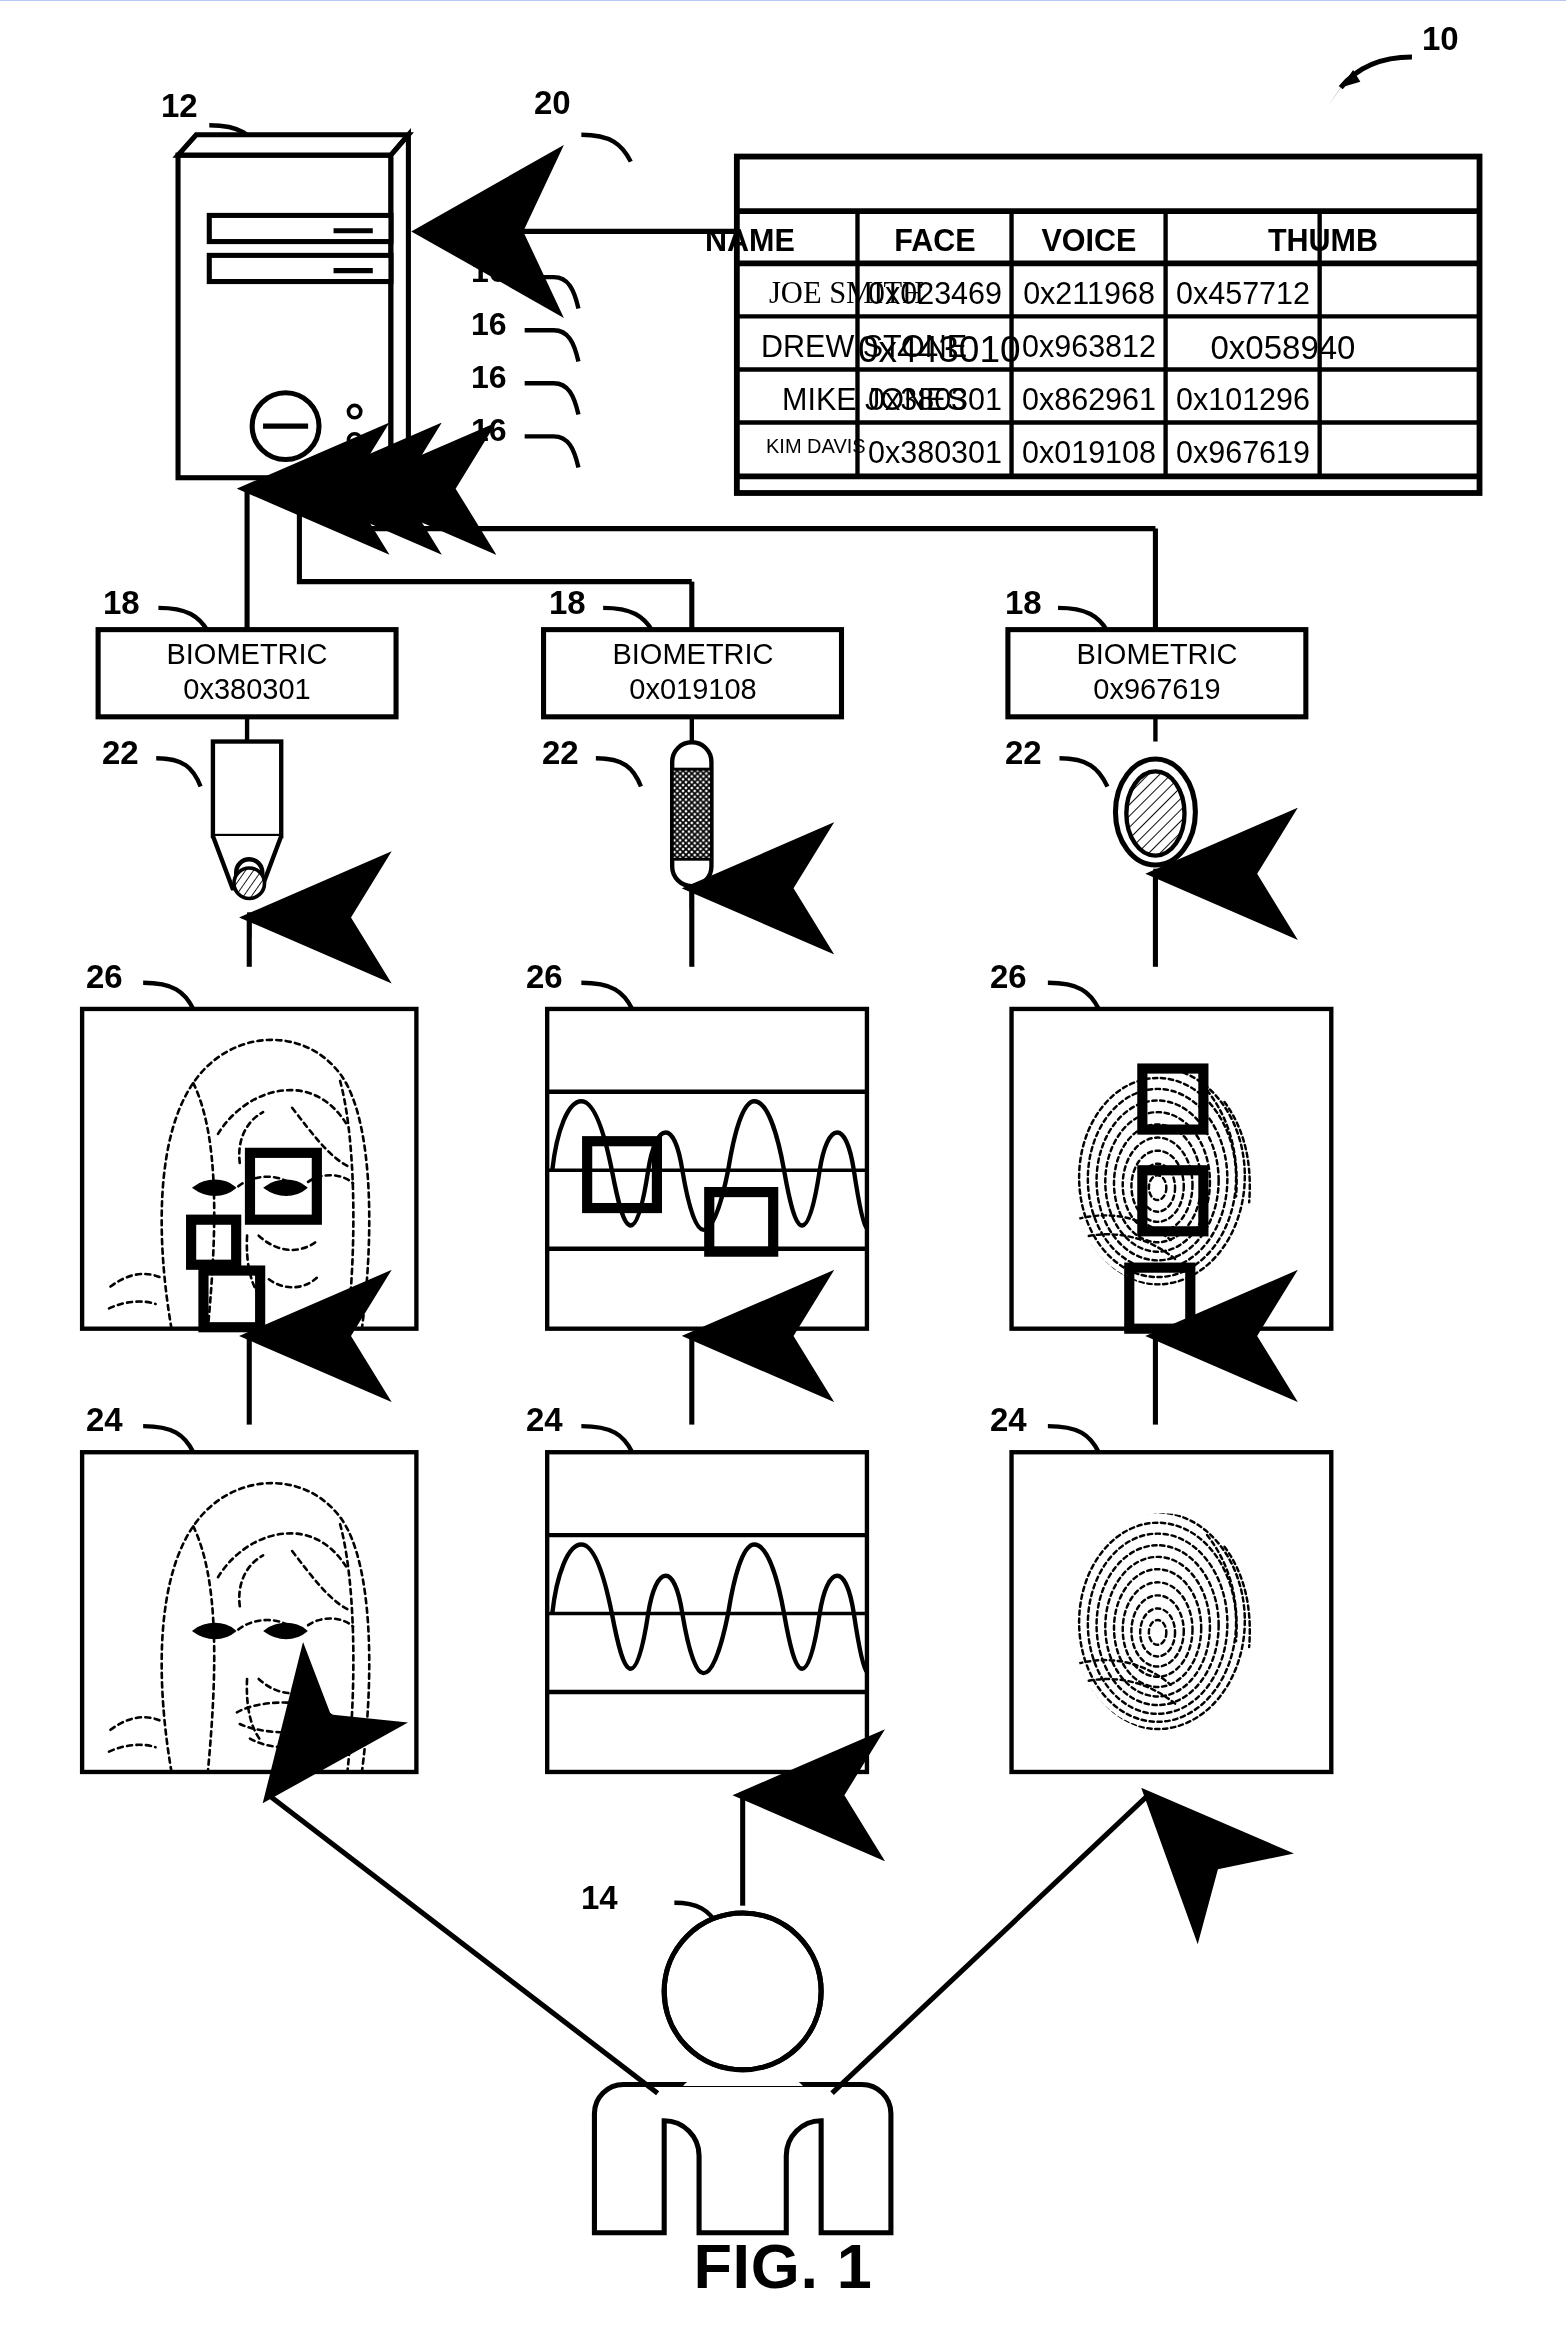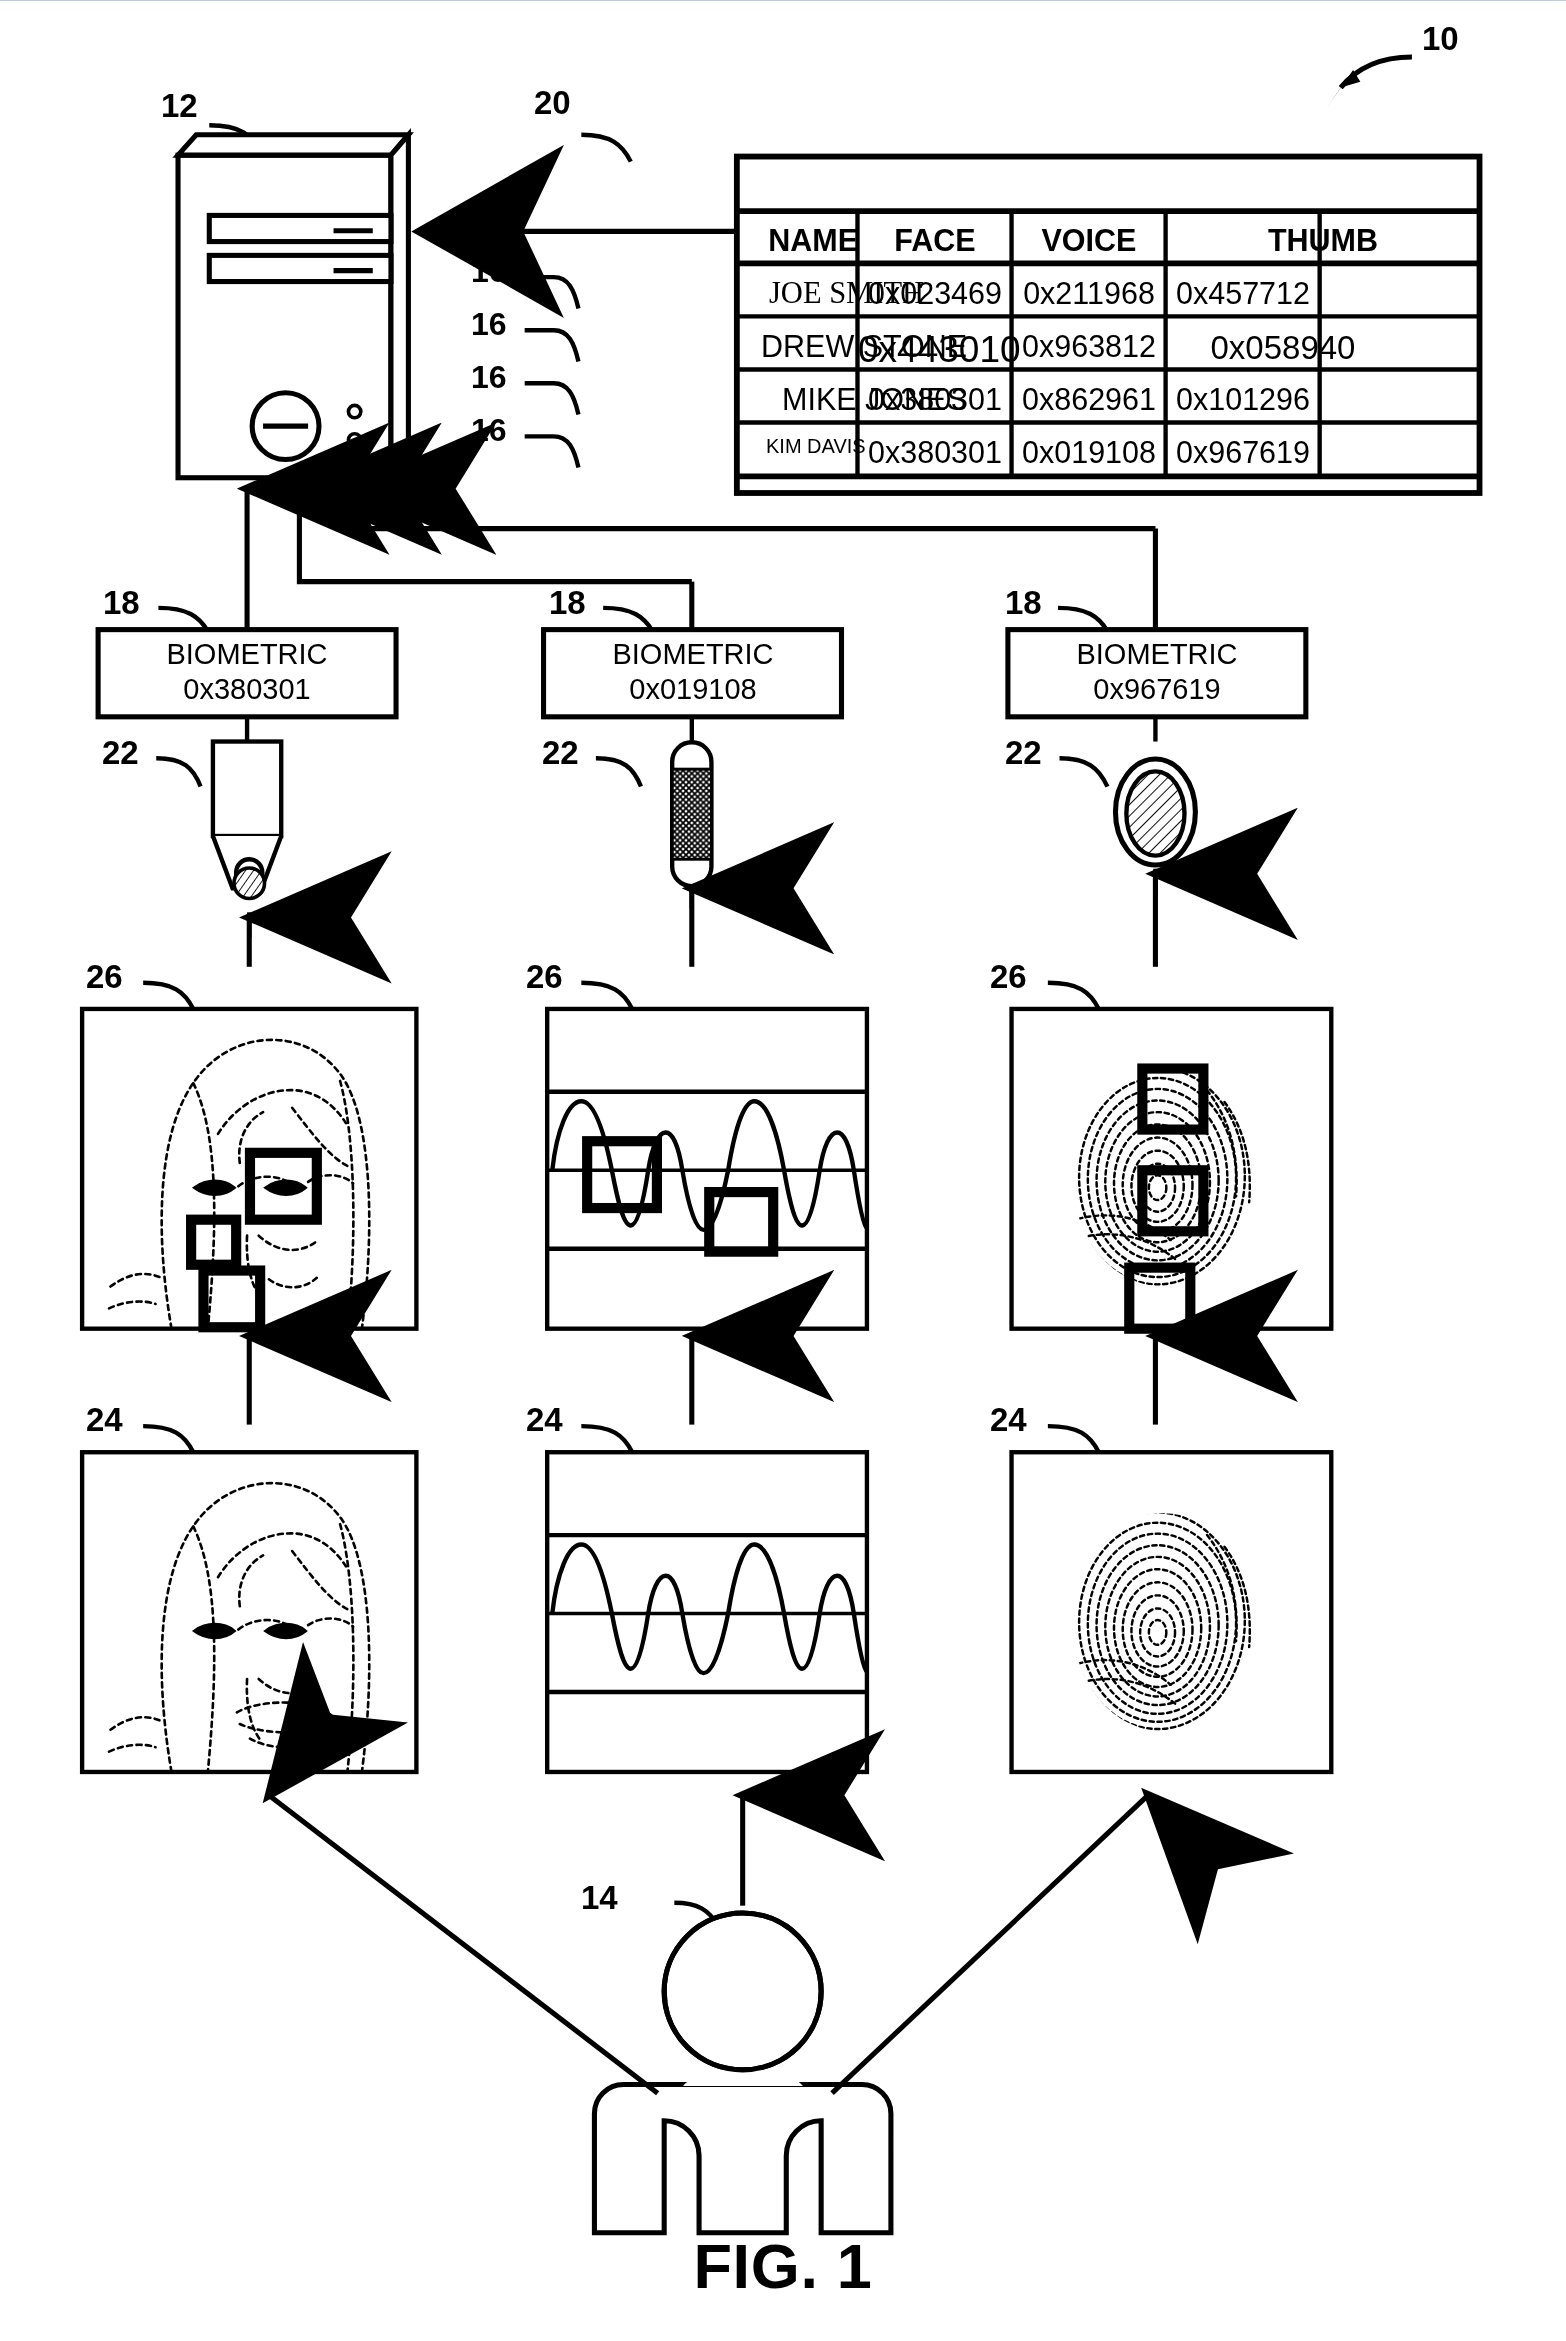--- a/index.html
+++ b/index.html
@@ -352,21 +352,21 @@
 <div style="position:absolute;left:98px;top:638px;width:298px;text-align:center;font-size:29px;line-height:1.15;">BIOMETRIC</div>
 <div style="position:absolute;left:98px;top:673px;width:298px;text-align:center;font-size:29px;line-height:1.15;">0x380301</div>
 
 <div style="position:absolute;left:544px;top:638px;width:298px;text-align:center;font-size:29px;line-height:1.15;">BIOMETRIC</div>
 <div style="position:absolute;left:544px;top:673px;width:298px;text-align:center;font-size:29px;line-height:1.15;">0x019108</div>
 
 <div style="position:absolute;left:1008px;top:638px;width:298px;text-align:center;font-size:29px;line-height:1.15;">BIOMETRIC</div>
 <div style="position:absolute;left:1008px;top:673px;width:298px;text-align:center;font-size:29px;line-height:1.15;">0x967619</div>
 
 
-<div style="position:absolute;left:737px;top:223px;width:121px;text-align:right;font-size:30.5px;font-weight:bold;">NAME</div>
+<div style="position:absolute;left:705px;top:223px;width:121px;text-align:left;font-size:30.5px;font-weight:bold;">NAME</div>
 <div style="position:absolute;left:858px;top:223px;width:154px;text-align:center;font-size:30.5px;font-weight:bold;">FACE</div>
 <div style="position:absolute;left:1012px;top:223px;width:154px;text-align:center;font-size:30.5px;font-weight:bold;">VOICE</div>
 <div style="position:absolute;left:1166px;top:223px;width:314px;text-align:center;font-size:30.5px;font-weight:bold;">THUMB</div>
 
 <div style="position:absolute;left:741px;top:276px;width:262px;text-align:left;padding-left:28px;box-sizing:border-box;font-size:30.5px;font-family:Liberation Serif, serif;">JOE SMITH</div>
 <div style="position:absolute;left:858px;top:276px;width:154px;text-align:center;font-size:30.5px;">0x023469</div>
 <div style="position:absolute;left:1012px;top:276px;width:154px;text-align:center;font-size:30.5px;">0x211968</div>
 <div style="position:absolute;left:1166px;top:276px;width:154px;text-align:center;font-size:30.5px;">0x457712</div>
 
 <div style="position:absolute;left:742px;top:329px;width:262px;text-align:left;padding-left:19px;box-sizing:border-box;font-size:30.5px;">DREW STONE</div>

